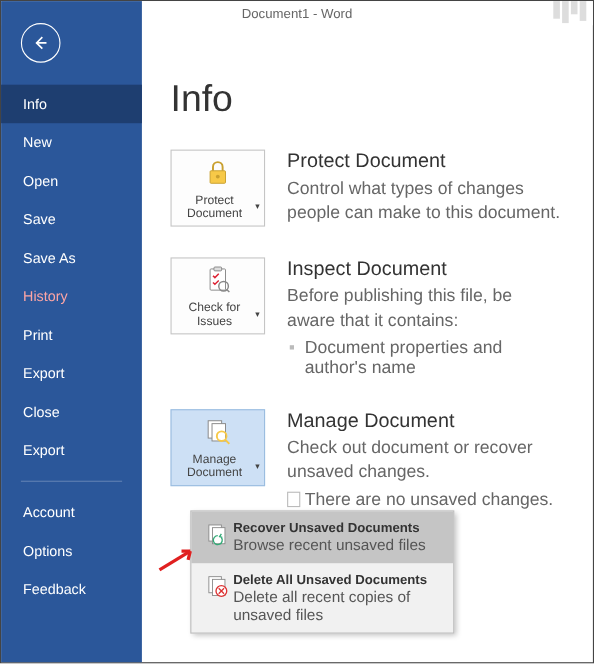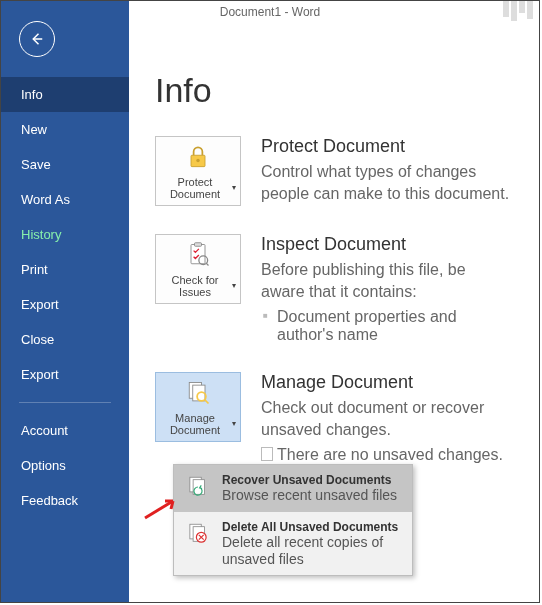--- a/index.html
+++ b/index.html
@@ -14,21 +14,21 @@
   .titlebar .stripes span:nth-child(2){height:20px;}
   .titlebar .stripes span:nth-child(3){height:12px;}
   .titlebar .stripes span:nth-child(4){height:18px;}
 
   
   .sidebar { width: 128px; background: #2b579a; color: #fff; display: flex; flex-direction: column; padding-top: 20px; position: relative; }
   .back-btn { width: 36px; height: 36px; border: 1.5px solid #fff; border-radius: 50%; margin: 0 0 20px 18px; display:flex; align-items:center; justify-content:center; cursor:pointer;}
   .back-btn svg { width:18px; height:18px; }
   .side-item { padding: 10px 20px; font-size: 13px; cursor: pointer; }
   .side-item.selected { background: #1e3e70; }
-  .side-item.disabled { color: #86efac; }
+  .side-item.disabled { color: #fca5a5; }
   .side-sep { height:1px; background: rgba(255,255,255,0.25); margin: 10px 18px; }
 
   
   .main { flex: 1; padding: 70px 26px 20px 26px; overflow: hidden; position:relative; }
   .page-title { font-size: 34px; font-weight: 300; color: #333; margin-bottom: 26px; }
 
   .section { display: flex; gap: 20px; margin-bottom: 28px; }
   .bigbtn { width: 86px; height: 70px; border: 1px solid #c5c5c5; background: #fdfdfd; display:flex; flex-direction:column; align-items:center; justify-content:center; gap:4px; cursor:pointer; font-size:11px; color:#444; text-align:center; line-height:1.1; padding:4px;}
   .bigbtn.selected { background: #cde0f5; border-color:#9bbde0;}
   .bigbtn .icon { width:32px; height:30px; display:flex; align-items:center; justify-content:center;}
@@ -37,21 +37,21 @@
 
   .section-text { flex: 1; color:#444; }
   .section-text h2 { font-size: 18px; font-weight: 400; color:#333; margin-bottom: 4px; }
   .section-text p { font-size: 16px; color:#666; line-height:1.35; }
   .section-text .bullet { font-size:16px; color:#666; margin-top:6px; padding-left:16px; position:relative;}
   .section-text .bullet::before { content:"■"; color:#bbb; font-size:8px; position:absolute; left:2px; top:3px;}
   .section-text .bullet.doc::before { content:""; width:10px; height:12px; border:1px solid #bbb; background:#fff; left:0; top:1px;}
 
   
   .dropdown { position: absolute; left: 172px; top: 463px; width: 240px; background: #f1f1f1; border: 1px solid #bdbdbd; box-shadow: 2px 2px 5px rgba(0,0,0,0.25); }
-  .dd-item { display:flex; gap:10px; padding: 8px 10px; cursor:pointer; align-items:flex-start;}
+  .dd-item { display:flex; padding: 8px 10px; cursor:pointer; align-items:flex-start;}
   .dd-item.highlight { background: #c5c5c5; }
   .dd-item .dd-icon { width:28px; height:28px; flex-shrink:0; display:flex; align-items:center; justify-content:center;}
   .dd-item .dd-text .t1 { font-size:12px; font-weight:bold; color:#333; }
   .dd-item .dd-text .t2 { font-size:14px; color:#555; line-height:1.2; }
 
   
   .red-arrow { position:absolute; left:142px; top:495px; }
   .red-arrow svg { width:40px; height:25px; }
 </style>
 </head>
@@ -71,22 +71,23 @@
 
   <div class="sidebar">
     <div class="back-btn">
       <svg viewBox="0 0 24 24">
           <path d="M14 5l-7 7 7 7" stroke="#fff" stroke-width="2" fill="none"></path>
           <path d="M7 12h12" stroke="#fff" stroke-width="2"></path>
         </svg>
     </div>
     <div class="side-item selected"><span>Info</span></div>
     <div class="side-item"><span>New</span></div>
+    <div class="side-item"><span>Open</span></div>
     <div class="side-item"><span>Save</span></div>
-    <div class="side-item"><span>Word As</span></div>
+    <div class="side-item"><span>Save As</span></div>
     <div class="side-item disabled"><span>History</span></div>
     <div class="side-item"><span>Print</span></div>
     <div class="side-item"><span>Export</span></div>
     <div class="side-item"><span>Close</span></div>
     <div class="side-item"><span>Export</span></div>
     <div class="side-sep"></div>
     <div class="side-item"><span>Account</span></div>
     <div class="side-item"><span>Options</span></div>
     <div class="side-item"><span>Feedback</span></div>
   </div>

